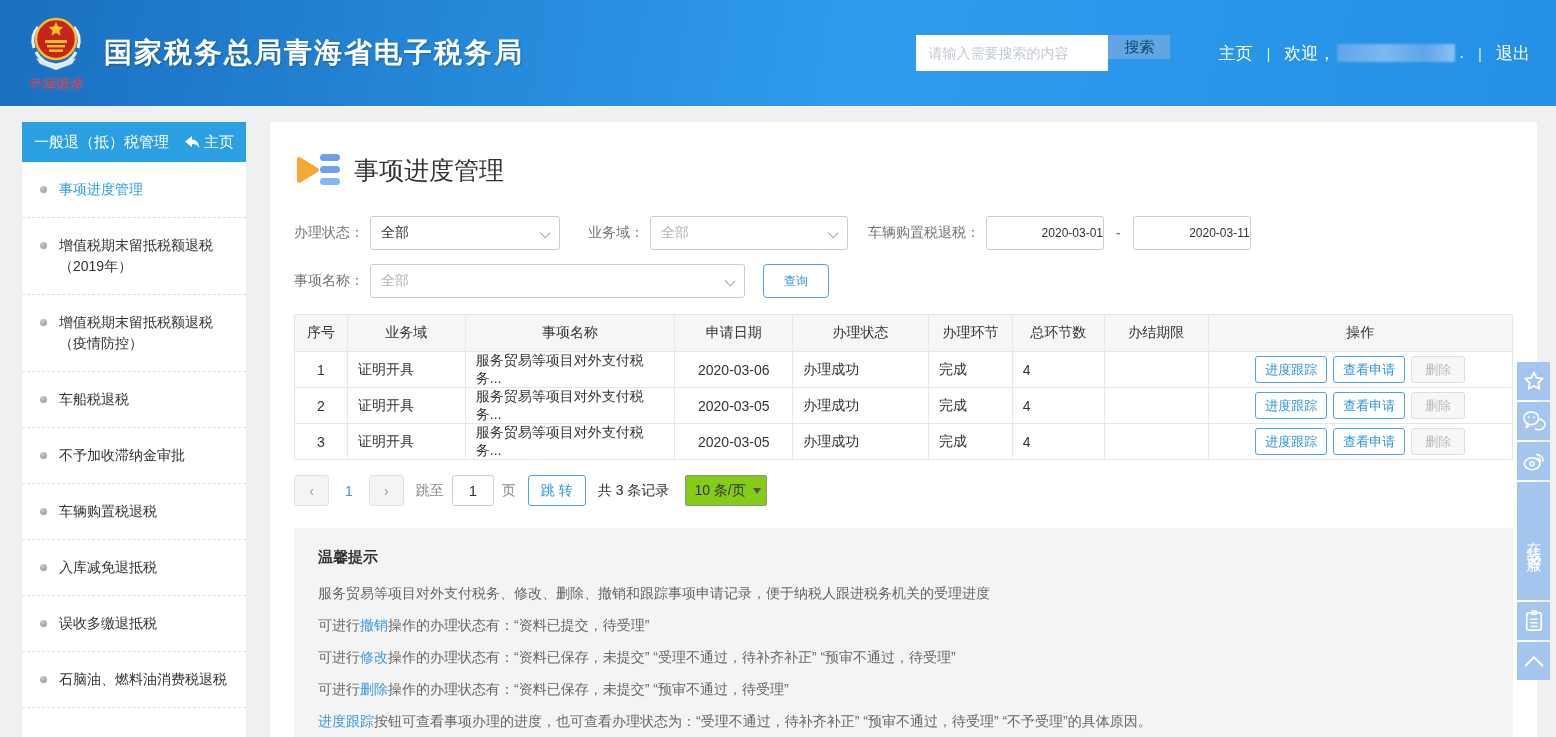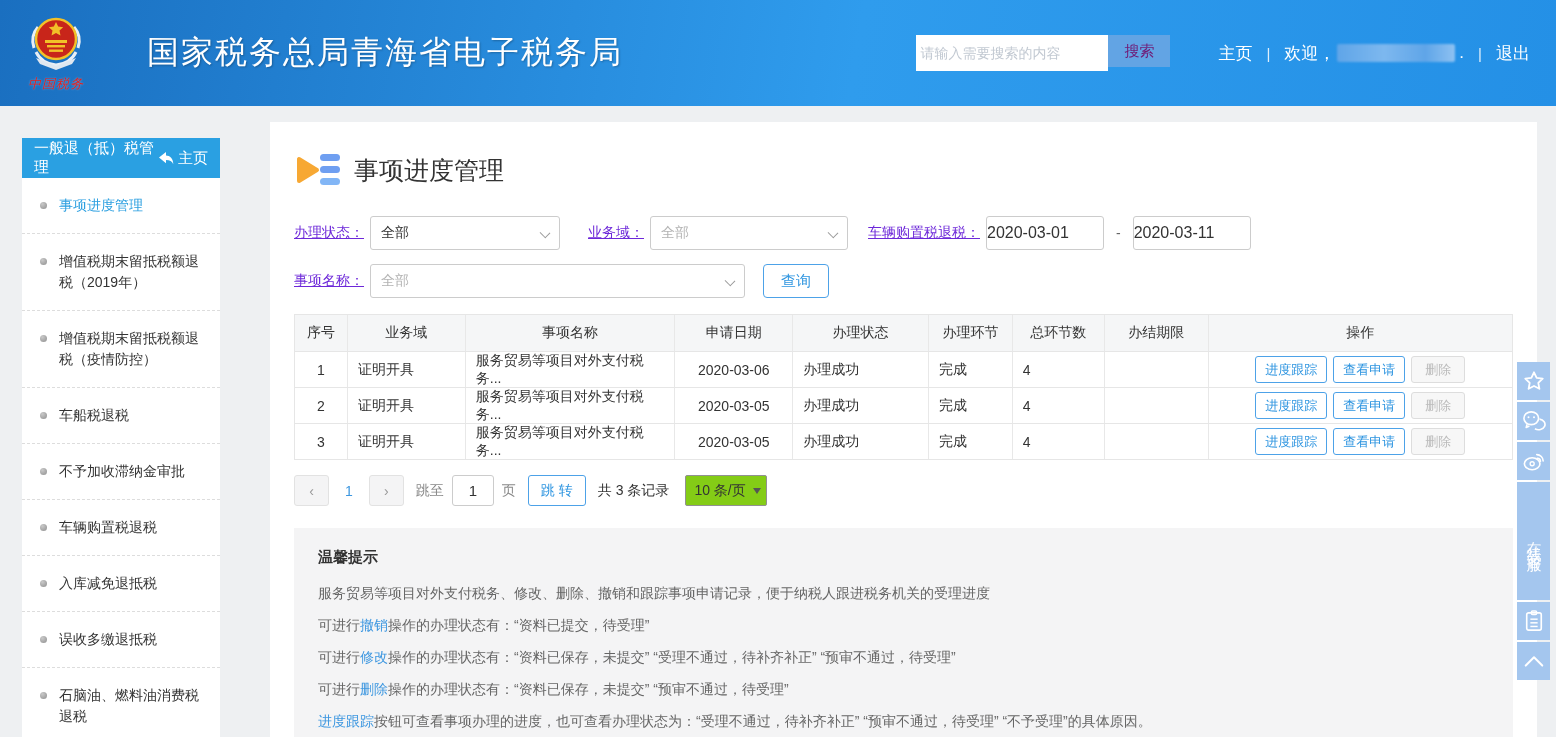--- a/index.html
+++ b/index.html
@@ -6,68 +6,68 @@
   html,body { width:1556px; height:737px; overflow:hidden; }
   body { font-family:"Liberation Sans","DejaVu Sans",sans-serif; background:#eef0f2; position:relative; font-size:14px; color:#333; }
 
   
   .header { position:absolute; top:0; left:0; width:1556px; height:106px;
             background:linear-gradient(100deg,#1a6fc0 0%, #2f9ced 55%, #2490e6 100%); }
   .header-inner { display:flex; align-items:center; height:100%; padding:0 26px; }
   .logo-wrap { display:flex; flex-direction:column; align-items:center; margin-right:18px; }
   .logo-caption { color:#e02020; font-size:13px; font-weight:normal; font-style:italic; margin-top:1px;
                   text-shadow:0 0 2px rgba(255,255,255,.4); letter-spacing:1px; }
-  .site-title { color:#fff; font-size:32px; font-weight:normal; letter-spacing:2px; text-shadow:1px 1px 2px rgba(0,0,0,.25);margin-left:43px; }
+  .site-title { color:#fff; font-size:28px; font-weight:bold; letter-spacing:2px; text-shadow:1px 1px 2px rgba(0,0,0,.25); }
   .header-right { margin-left:auto; display:flex; align-items:center; }
   .search-box { display:flex; }
-  .search-input { width:192px; height:36px; border:none; padding:0 4px; font-size:14px; color:#333; outline:none;
+  .search-input { width:192px; height:36px; border:none; padding:0 12px; font-size:14px; color:#333; outline:none;
                   font-family:inherit; }
   .search-input::placeholder { color:#c2c9d2; }
-  .search-btn { width:62px; height:32px; border:none; background:#62a4e4; color:#701a75; font-size:15px; cursor:pointer;
+  .search-btn { width:62px; height:24px; border:none; background:#62a4e4; color:#0c4a6e; font-size:15px; cursor:pointer;
                 font-family:inherit; }
   .top-nav { display:flex; align-items:center; color:#fff; font-size:17px; margin-left:48px; }
   .top-nav .sep { margin:0 14px; opacity:.85; font-size:15px; }
   .nav-link { color:#fff; text-decoration:none; cursor:pointer; }
   .welcome { display:flex; align-items:center; }
   .redacted { display:inline-block; width:118px; height:18px; margin:0 4px 0 2px; border-radius:2px;
               background:linear-gradient(90deg,#5fa5e8,#7db8ef 40%,#5fa5e8 75%,#8ec2f2); filter:blur(1px); }
 
   
-  .sidebar { position:absolute; left:22px; top:138px; width:198px; bottom:0; background:#fff; }
+  .sidebar { position:absolute; left:22px; top:122px; width:224px; bottom:0; background:#fff; }
   .sidebar-head { height:40px; background:#2aa0e2; color:#fff; display:flex; align-items:center; padding:0 12px; font-size:15px; }
   .sidebar-head-title { flex:1; }
   .sidebar-home { display:flex; align-items:center; gap:4px; cursor:pointer; font-size:15px; }
   .side-item { display:flex; padding:17px 10px 17px 18px; border-bottom:1px dashed #ddd; cursor:pointer; line-height:21px; }
   .side-item .dot { width:7px; height:7px; border-radius:50%; margin:7px 12px 0 0; flex:none;
                     background:radial-gradient(circle at 35% 30%, #c9c9c9, #8f8f8f); }
   .side-item .side-label { color:#333; }
   .side-item.active .side-label { color:#2b9fe0; }
 
   
   .main { position:absolute; left:270px; top:122px; width:1267px; bottom:0; background:#fff; padding:24px; }
   .page-title-row { display:flex; align-items:center; margin:4px 0 26px 2px; }
   .title-icon { margin-right:14px; }
   .page-title { font-size:25px; color:#333; }
 
   
   .filter-row { display:flex; align-items:center; margin-bottom:14px; }
-  .f-label { color:#6d28d9; margin-right:6px; white-space:nowrap;text-decoration:underline; }
+  .f-label { color:#737373; margin-right:6px; white-space:nowrap; }
   .select { position:relative; height:34px; border:1px solid #ccc; border-radius:3px; background:#fff;
             display:flex; align-items:center; padding:0 29px 0 10px; cursor:pointer; }
   .select .chev { position:absolute; right:10px; top:12px; width:8px; height:8px;
                   border-right:1px solid #999; border-bottom:1px solid #999; transform:rotate(45deg) scale(1,.9); }
   .select .val { color:#333; }
   .select .val.muted { color:#b3b3b3; }
   .w190 { width:190px; } .w198 { width:198px; } .w375 { width:375px; }
-  .date-input { width:118px; height:34px; border:1px solid #ccc; border-radius:3px; text-align:left; color:#333;
-                font-size:16px; font-family:inherit; outline:none; }
+  .date-input { width:118px; height:34px; border:1px solid #ccc; border-radius:3px; text-align:right; color:#333;
+                font-size:12px; font-family:inherit; outline:none; }
   .date-dash { margin:0 12px; color:#666; }
   .gap28 { width:28px; } .gap20 { width:20px; }
   .query-btn { width:66px; height:34px; margin-left:18px; background:#fff; border:1px solid #4da2e8; border-radius:4px;
-               color:#2e95e0; font-size:15px; cursor:pointer; font-family:inherit; }
+               color:#2e95e0; font-size:12px; cursor:pointer; font-family:inherit; }
 
   
   .tbl { width:1219px; margin-top:16px; border-top:1px solid #e6e6e6; border-left:1px solid #e6e6e6; border-right:1px solid #e6e6e6; }
   .tr { display:flex; border-bottom:1px solid #e6e6e6; }
   .th,.td { border-left:1px solid #e8e8e8; padding:0 10px; display:flex; align-items:center; }
   .th:first-child,.td:first-child { border-left:none; }
   .th { height:36px; background:#f5f6f7; color:#333; justify-content:center; }
   .td { height:35px; background:#fff; color:#333; }
   .c0 { width:52px; } .c1 { width:118px; } .c2 { width:210px; } .c3 { width:118px; } .c4 { width:136px; }
   .c5 { width:84px; } .c6 { width:92px; } .c7 { width:104px; } .c8 { width:305px; }

